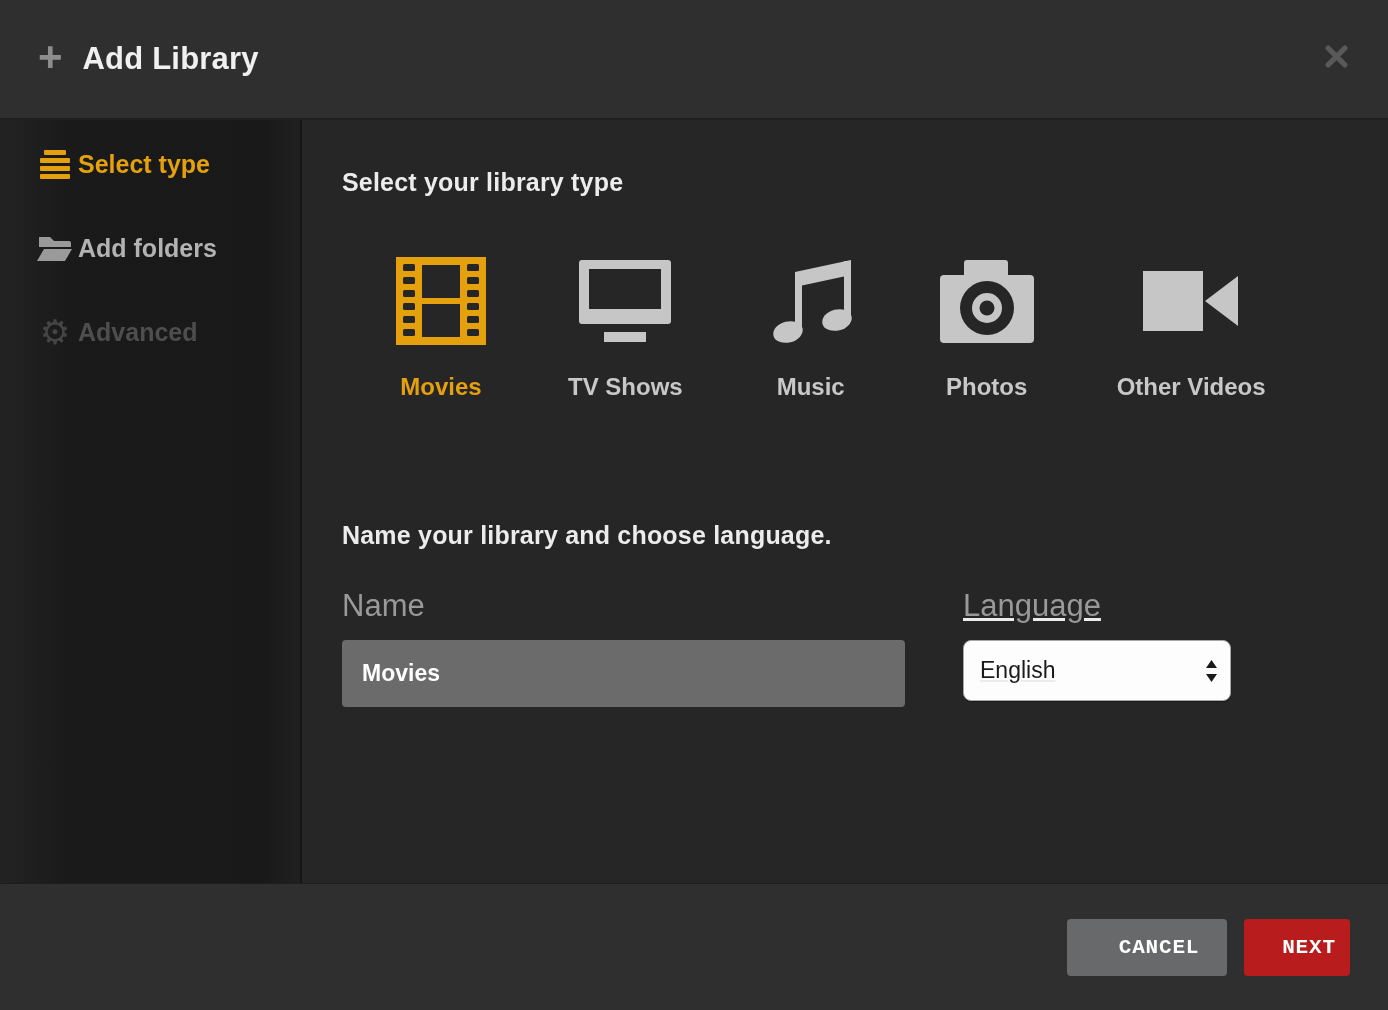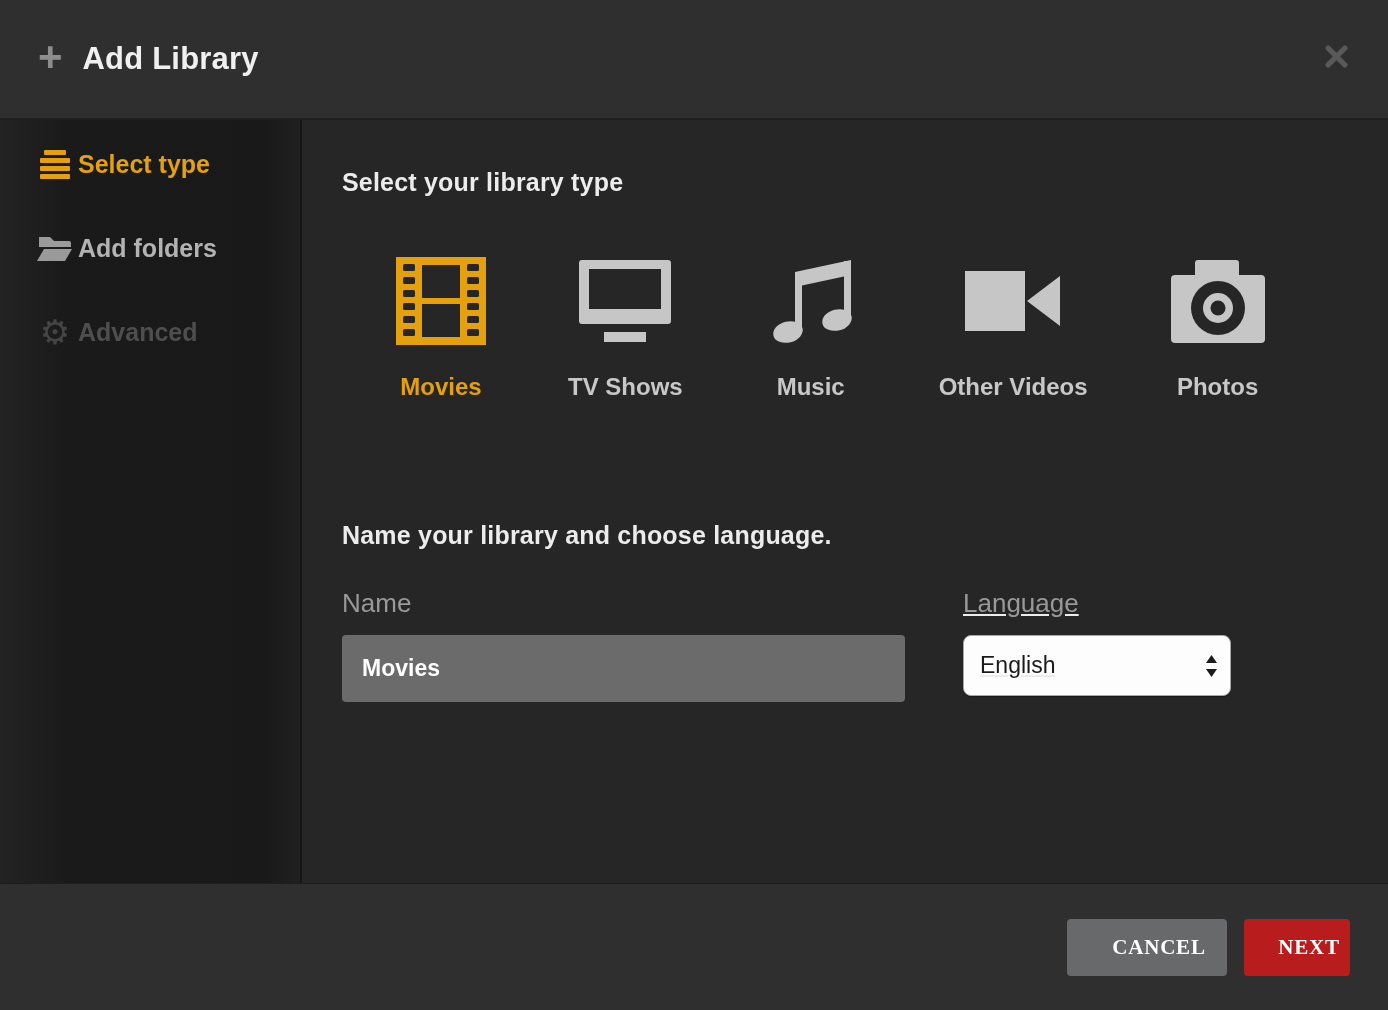--- a/index.html
+++ b/index.html
@@ -64,21 +64,21 @@
   .type-item {
     display: flex; flex-direction: column; align-items: center;
     cursor: pointer;
   }
   .type-icon-box { height: 92px; display: flex; align-items: center; justify-content: center; }
   .type-label { margin-top: 26px; font-size: 24px; font-weight: 600; color: #c8c8c8; white-space: nowrap; }
   .type-item.selected .type-label { color: #e5a00d; }
 
   
   .fields-row { display: flex; align-items: flex-start; margin-top: 38px; }
-  .field-label { font-size: 26px; color: #999999; font-weight: 400; }
+  .field-label { font-size: 31px; color: #999999; font-weight: 400; }
   .name-group { width: 563px; }
   .name-input {
     margin-top: 16px;
     width: 563px; height: 67px;
     background: #6b6b6b; border: none; border-radius: 4px;
     color: #ffffff; font-size: 23px; font-weight: 600;
     padding: 0 20px;
     font-family: "Liberation Sans", "DejaVu Sans", sans-serif;
     outline: none;
   }
@@ -101,21 +101,21 @@
     height: 127px; flex: 0 0 127px;
     background: #2f2f2f;
     border-top: 1px solid #1d1d1d;
     display: flex; align-items: center; justify-content: flex-end;
     gap: 17px; padding-right: 38px;
   }
   .btn {
     height: 57px; border: none; border-radius: 4px;
     color: #ffffff; font-size: 21px; font-weight: 700;
     letter-spacing: 0.8px; cursor: pointer;
-    font-family: Liberation Serif, serif;
+    font-family: Liberation Mono, monospace;
     padding-left: 24px;
   }
   .btn-cancel { width: 160px; background: #68696b; }
   .btn-next  { width: 106px; background: #b91c1c; }
 </style>
 </head>
 <body>
 
 <div class="dialog">
 
@@ -216,39 +216,39 @@
                 <ellipse cx="23" cy="76" rx="15" ry="10.5" transform="rotate(-14 23 76)"></ellipse>
                 <ellipse cx="72" cy="64" rx="15" ry="10.5" transform="rotate(-14 72 64)"></ellipse>
               </g>
             </svg>
           </span>
           <span class="type-label">Music</span>
         </div>
 
         <div class="type-item">
           <span class="type-icon-box">
-            <svg width="98" height="72" viewBox="0 0 98 72">
-              <rect x="1" y="6" width="60" height="60" fill="#c6c6c6"></rect>
-              <polygon points="63,36 96,11 96,61" fill="#c6c6c6"></polygon>
-            </svg>
-          </span>
-          <span class="type-label">Other Videos</span>
-        </div>
-
-        <div class="type-item">
-          <span class="type-icon-box">
             <svg width="96" height="87" viewBox="0 0 96 87">
               <rect x="25" y="2" width="44" height="22" rx="3" fill="#c6c6c6"></rect>
               <rect x="1" y="17" width="94" height="68" rx="4" fill="#c6c6c6"></rect>
               <circle cx="48" cy="50" r="27" fill="#262626"></circle>
               <circle cx="48" cy="50" r="15" fill="#c6c6c6"></circle>
               <circle cx="48" cy="50" r="7.5" fill="#262626"></circle>
             </svg>
           </span>
           <span class="type-label">Photos</span>
+        </div>
+
+        <div class="type-item">
+          <span class="type-icon-box">
+            <svg width="98" height="72" viewBox="0 0 98 72">
+              <rect x="1" y="6" width="60" height="60" fill="#c6c6c6"></rect>
+              <polygon points="63,36 96,11 96,61" fill="#c6c6c6"></polygon>
+            </svg>
+          </span>
+          <span class="type-label">Other Videos</span>
         </div>
 
       </div>
 
       <div class="section-title title-2">Name your library and choose language.</div>
 
       <div class="fields-row">
 
         <div class="name-group">
           <div class="field-label">Name</div>

